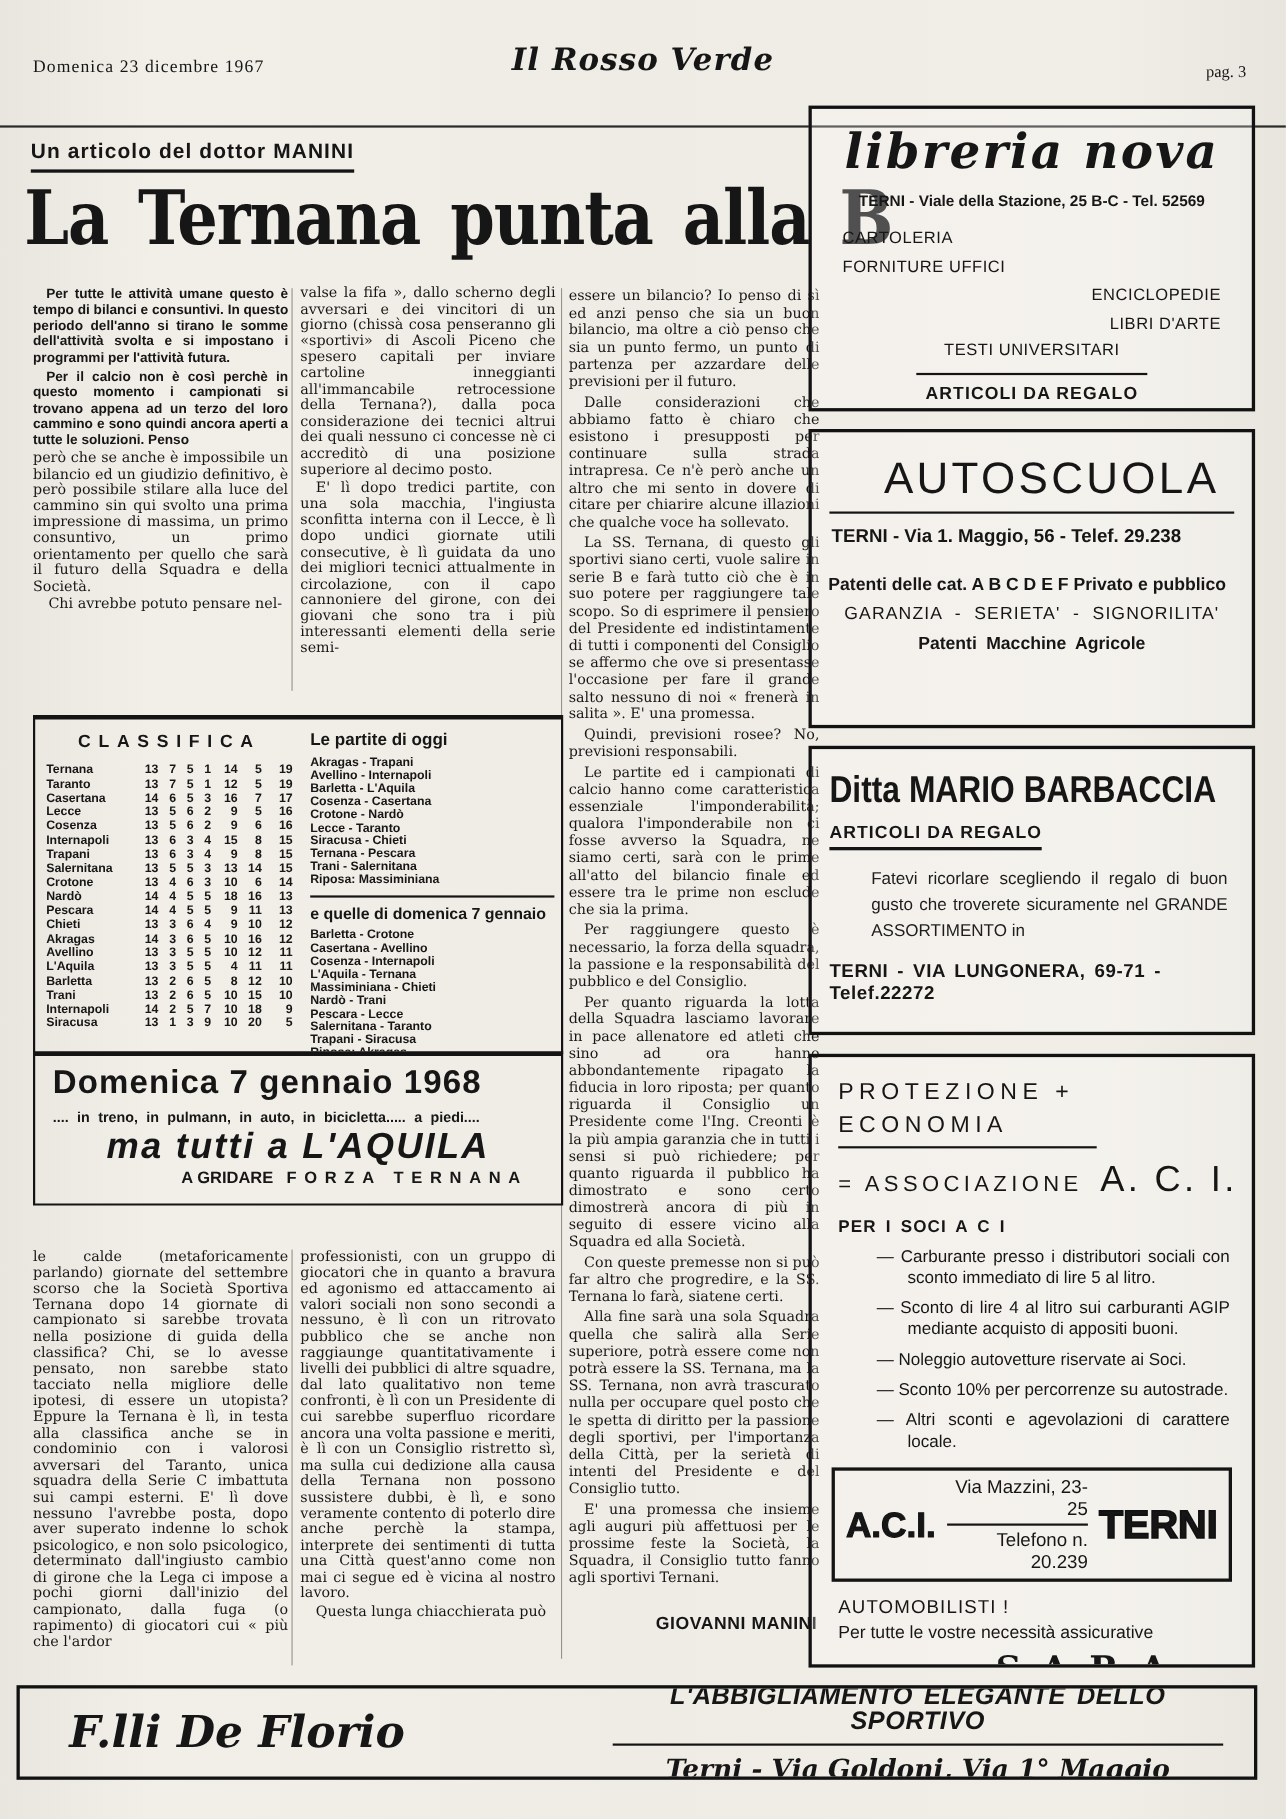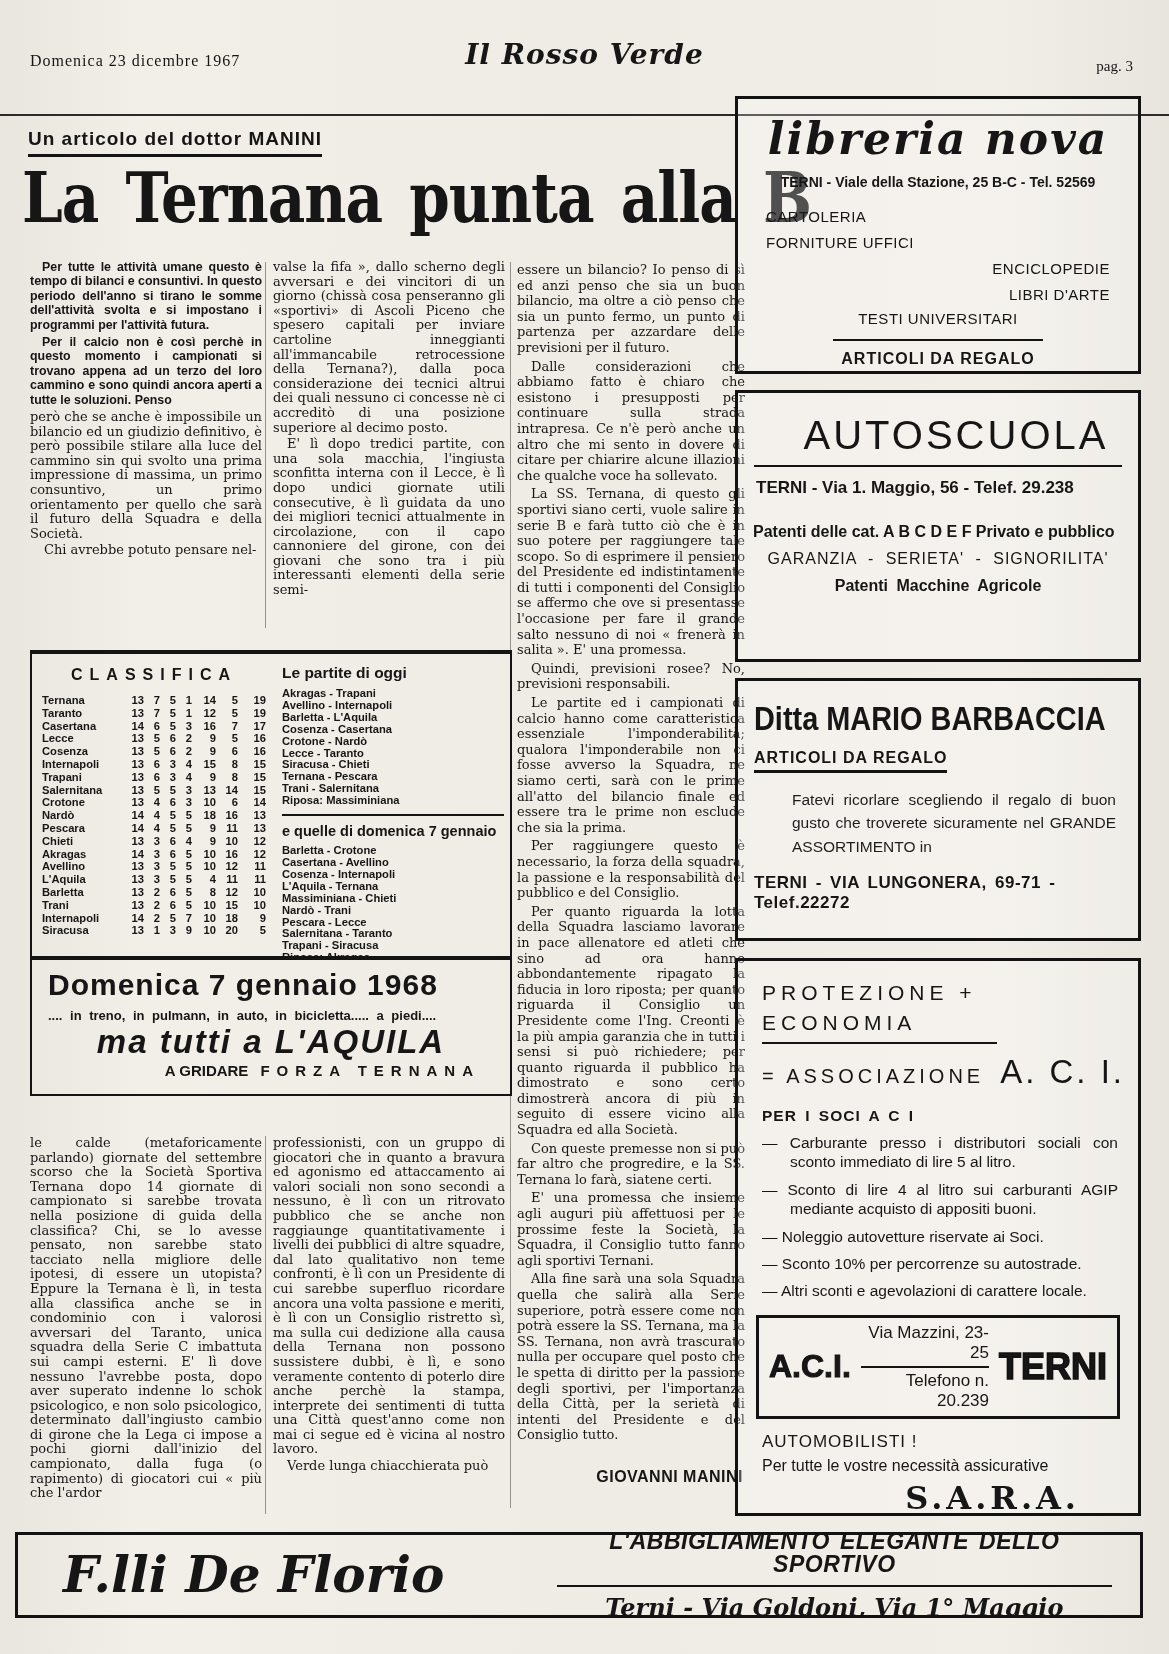--- a/index.html
+++ b/index.html
@@ -83,37 +83,37 @@
   .bb-addr{font:bold 17px "Liberation Sans",sans-serif;margin:15px 0 0 16px;letter-spacing:0.5px;word-spacing:3px;}
   .ad-aci{left:735px;top:958px;width:400px;height:552px;}
   .aci-h1{margin:20px 0 0 24px;font:21px "Liberation Sans",sans-serif;letter-spacing:5px;}
   .aci-h2{margin:6px 0 0 24px;font:21px "Liberation Sans",sans-serif;letter-spacing:5px;
     width:235px;border-bottom:2px solid #141414;padding-bottom:7px;}
   .aci-assoc{margin:9px 0 0 24px;display:flex;align-items:baseline;}
   .aci-assoc-label{font:20px "Liberation Sans",sans-serif;letter-spacing:4px;}
   .aci-brand{font:33px "Liberation Sans",sans-serif;margin-left:16px;letter-spacing:3px;}
   .aci-members{margin:16px 0 0 24px;font:bold 15.5px "Liberation Sans",sans-serif;letter-spacing:1px;word-spacing:3px;}
   .aci-benefits{margin:2px 20px 0 24px;}
-  .benefit{font:15.5px/1.25 "Liberation Sans",sans-serif;margin-top:8px;padding-left:28px;text-indent:-28px;text-align:justify;}
+  .benefit{font:15.5px/1.25 "Liberation Sans",sans-serif;margin-top:8px;padding-left:28px;text-indent:-28px;text-align:justify;margin-left:35px;}
   .aci-office{margin:14px 18px 0;border:3px solid #141414;display:flex;align-items:center;
     justify-content:space-between;padding:5px 10px;}
   .aci-office-name{font:bold 32px "Liberation Sans",sans-serif;-webkit-text-stroke:1px #111;}
   .aci-office-mid{flex:1;text-align:right;font:17px "Liberation Sans",sans-serif;margin:0 10px;}
   .aci-office-mid .top{padding-bottom:3px;border-bottom:2px solid #141414;}
   .aci-office-mid .bot{padding-top:3px;}
   .aci-office-city{font:bold 36px "Liberation Sans",sans-serif;-webkit-text-stroke:1.5px #111;}
   .aci-call{margin:13px 0 0 24px;font:17px "Liberation Sans",sans-serif;letter-spacing:1px;}
   .aci-call2{margin:5px 0 0 24px;font:16px "Liberation Sans",sans-serif;}
   .aci-sara{text-align:right;margin:7px 58px 0 0;font-family:"DejaVu Serif",serif;font-weight:bold;
     font-size:32px;line-height:1;letter-spacing:4px;}
   
   .footer-ad{position:absolute;left:15px;top:1532px;width:1122px;height:80px;border:3px solid #121212;
     display:flex;align-items:center;overflow:hidden;}
   .df-name{flex:0 0 44%;font-family:"DejaVu Serif",serif;font-weight:bold;font-style:italic;
-    font-size:50px;line-height:1;padding-left:45px;white-space:nowrap;}
+    font-size:40px;line-height:1;padding-left:45px;white-space:nowrap;}
   .df-right{flex:1;padding-right:28px;}
   .df-tag{font:bold italic 23px/1 "Liberation Sans",sans-serif;text-align:center;padding-bottom:9px;
     border-bottom:2px solid #141414;letter-spacing:0.5px;word-spacing:3px;}
   .df-addr{font-family:"DejaVu Serif",serif;font-weight:bold;font-style:italic;font-size:24px;
     line-height:1;text-align:center;padding-top:9px;}
 </style>
 </head>
 <body>
 
 <div class="page">
@@ -153,22 +153,22 @@
     <div class="cont">
 
     <p class="serif">essere un bilancio? Io penso di sì ed anzi penso che sia un buon bilancio, ma oltre a ciò penso che sia un punto fermo, un punto di partenza per azzardare delle previsioni per il futuro.</p>
         <p class="serif">Dalle considerazioni che abbiamo fatto è chiaro che esistono i presupposti per continuare sulla strada intrapresa. Ce n'è però anche un altro che mi sento in dovere di citare per chiarire alcune illazioni che qualche voce ha sollevato.</p>
         <p class="serif">La SS. Ternana, di questo gli sportivi siano certi, vuole salire in serie B e farà tutto ciò che è in suo potere per raggiungere tale scopo. So di esprimere il pensiero del Presidente ed indistintamente di tutti i componenti del Consiglio se affermo che ove si presentasse l'occasione per fare il grande salto nessuno di noi « frenerà in salita ». E' una promessa.</p>
         <p class="serif">Quindi, previsioni rosee? No, previsioni responsabili.</p>
         <p class="serif">Le partite ed i campionati di calcio hanno come caratteristica essenziale l'imponderabilità; qualora l'imponderabile non ci fosse avverso la Squadra, ne siamo certi, sarà con le prime all'atto del bilancio finale ed essere tra le prime non esclude che sia la prima.</p>
         <p class="serif">Per raggiungere questo è necessario, la forza della squadra, la passione e la responsabilità del pubblico e del Consiglio.</p>
         <p class="serif">Per quanto riguarda la lotta della Squadra lasciamo lavorare in pace allenatore ed atleti che sino ad ora hanno abbondantemente ripagato la fiducia in loro riposta; per quanto riguarda il Consiglio un Presidente come l'Ing. Creonti è la più ampia garanzia che in tutti i sensi si può richiedere; per quanto riguarda il pubblico ha dimostrato e sono certo dimostrerà ancora di più in seguito di essere vicino alla Squadra ed alla Società.</p>
         <p class="serif">Con queste premesse non si può far altro che progredire, e la SS. Ternana lo farà, siatene certi.</p>
+        <p class="serif">Alla fine sarà una sola Squadra quella che salirà alla Serie superiore, potrà essere come non potrà essere la SS. Ternana, ma la SS. Ternana, non avrà trascurato nulla per occupare quel posto che le spetta di diritto per la passione degli sportivi, per l'importanza della Città, per la serietà di intenti del Presidente e del Consiglio tutto.</p>
         <p class="serif">E' una promessa che insieme agli auguri più affettuosi per le prossime feste la Società, la Squadra, il Consiglio tutto fanno agli sportivi Ternani.</p>
-        <p class="serif">Alla fine sarà una sola Squadra quella che salirà alla Serie superiore, potrà essere come non potrà essere la SS. Ternana, ma la SS. Ternana, non avrà trascurato nulla per occupare quel posto che le spetta di diritto per la passione degli sportivi, per l'importanza della Città, per la serietà di intenti del Presidente e del Consiglio tutto.</p>
       </div>
     <div class="signature">GIOVANNI MANINI</div>
   </div>
 
   <div class="cl-box">
     <div class="cl-left">
       <div class="cl-title">CLASSIFICA</div>
       <div>
 
       <div class="t-row">
@@ -405,21 +405,21 @@
     </div>
   </div>
 
   <div class="col cont" style="left:30px;top:1136px;width:232px;height:382px;">
 
   <p class="serif">le calde (metaforicamente parlando) giornate del settembre scorso che la Società Sportiva Ternana dopo 14 giornate di campionato si sarebbe trovata nella posizione di guida della classifica? Chi, se lo avesse pensato, non sarebbe stato tacciato nella migliore delle ipotesi, di essere un utopista? Eppure la Ternana è lì, in testa alla classifica anche se in condominio con i valorosi avversari del Taranto, unica squadra della Serie C imbattuta sui campi esterni. E' lì dove nessuno l'avrebbe posta, dopo aver superato indenne lo schok psicologico, e non solo psicologico, determinato dall'ingiusto cambio di girone che la Lega ci impose a pochi giorni dall'inizio del campionato, dalla fuga (o rapimento) di giocatori cui « più che l'ardor</p>
     </div>
   <div class="col cont" style="left:273px;top:1136px;width:232px;height:382px;">
 
   <p class="serif">professionisti, con un gruppo di giocatori che in quanto a bravura ed agonismo ed attaccamento ai valori sociali non sono secondi a nessuno, è lì con un ritrovato pubblico che se anche non raggiaunge quantitativamente i livelli dei pubblici di altre squadre, dal lato qualitativo non teme confronti, è lì con un Presidente di cui sarebbe superfluo ricordare ancora una volta passione e meriti, è lì con un Consiglio ristretto sì, ma sulla cui dedizione alla causa della Ternana non possono sussistere dubbi, è lì, e sono veramente contento di poterlo dire anche perchè la stampa, interprete dei sentimenti di tutta una Città quest'anno come non mai ci segue ed è vicina al nostro lavoro.</p>
-      <p class="serif">Verde lunga chiacchierata può</p>
+      <p class="serif">Questa lunga chiacchierata può</p>
     </div>
 
   <div class="ad ad-lib">
     <div class="lib-name">libreria nova</div>
     <div class="lib-addr">TERNI - Viale della Stazione, 25 B-C - Tel. 52569</div>
     <div class="lib-serv">
       <div>
 
       <div>CARTOLERIA</div>
           <div>FORNITURE UFFICI</div>

